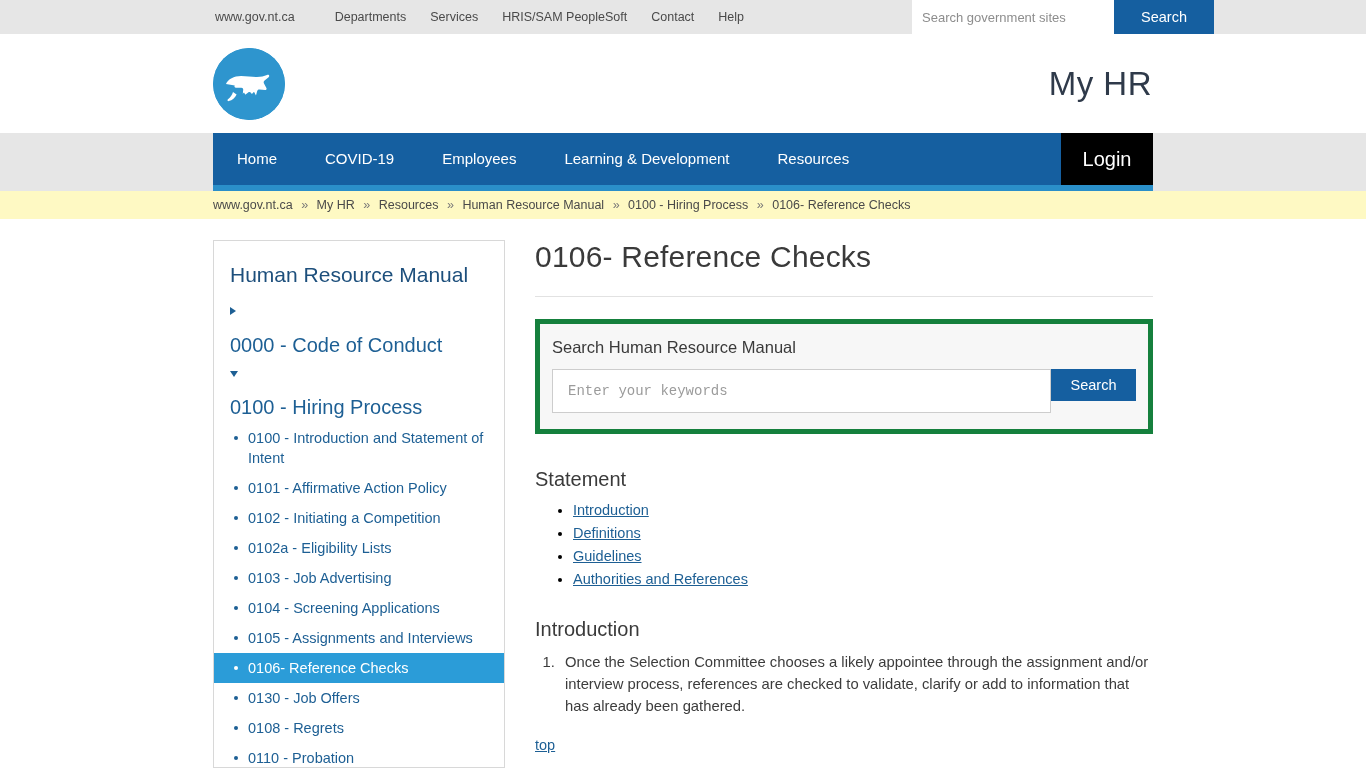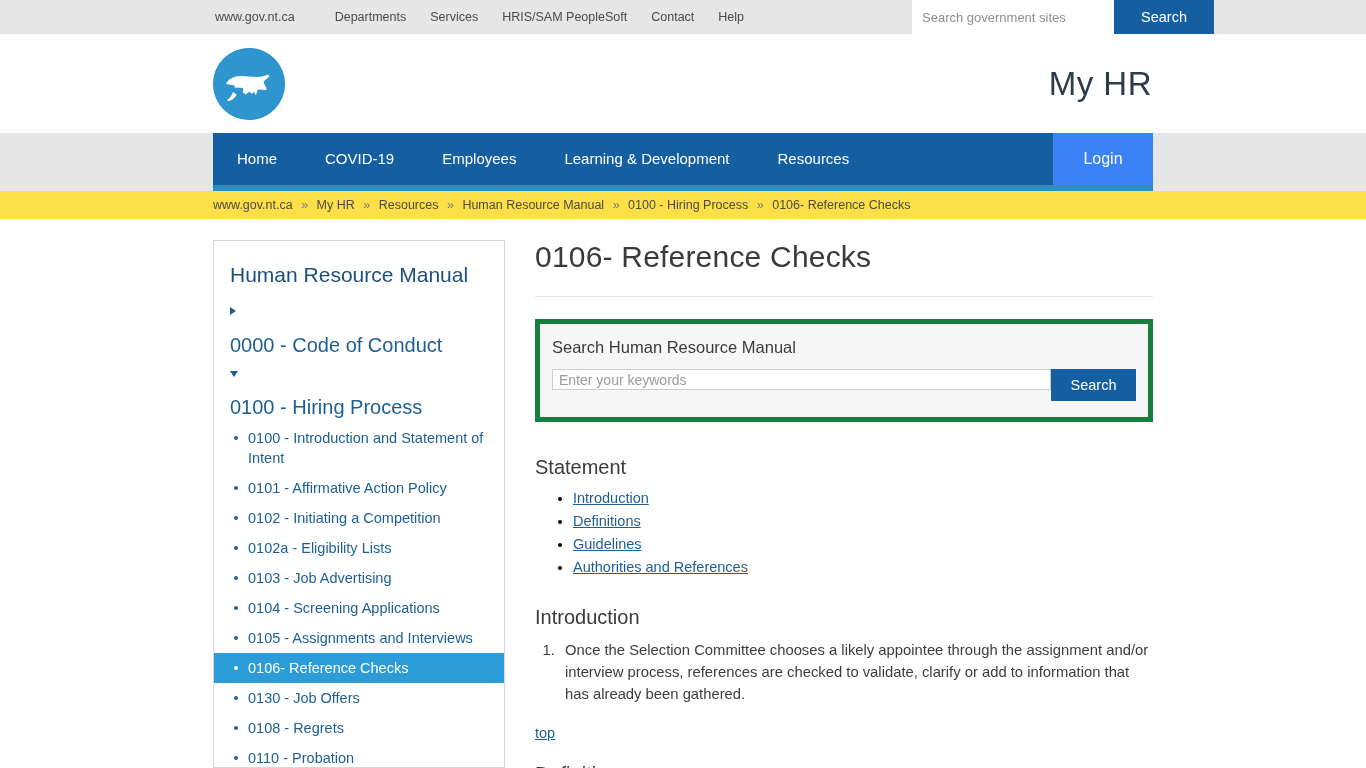--- a/index.html
+++ b/index.html
@@ -128,40 +128,40 @@
   .mainnav .items a {
     color: #ffffff;
     font-size: 15px;
     text-decoration: none;
     padding: 0 24px;
     line-height: 52px;
     white-space: nowrap;
   }
   .login-btn {
     margin-left: auto;
-    background: #3b82f6;
+    background: #000000;
     color: #fff;
-    width: 100px;
+    width: 92px;
     display: flex;
     align-items: center;
     justify-content: center;
-    font-size: 16px;
+    font-size: 20px;
     cursor: pointer;
   }
   .navstrip-wrap {
     background: #e6e6e6;
     display: flex; justify-content: center;
   }
   .navstrip {
     width: 940px; height: 6px; background: #2a8fc9;
   }
 
   
   .crumb-wrap {
-    background: #fde047;
+    background: #fef9c3;
     display: flex; justify-content: center;
     height: 28px;
     align-items: center;
   }
   .crumb {
     width: 940px;
     font-size: 12.5px;
     color: #4a4a4a;
     white-space: nowrap;
     padding-left: 0px;
@@ -270,28 +270,28 @@
     margin-bottom: 34px;
   }
   .search-panel .label {
     font-size: 16.5px;
     color: #3a3a3a;
     margin-bottom: 12px;
   }
   .search-row { display: flex; }
   .search-row input {
     flex: 1 1 auto;
-    height: 21px;
+    height: 44px;
     border: 1px solid #cdcdcd;
-    padding: 0 6px;
+    padding: 0 15px;
     font-size: 14px;
     outline: none;
     color: #333;
     background: #fff;
-    font-family: Liberation Sans, sans-serif;
+    font-family: Liberation Mono, monospace;
   }
   .search-row input::placeholder { color: #9b9b9b; }
   .search-row button {
     width: 85px; height: 32px;
     border: none;
     background: #155fa0;
     color: #fff;
     font-size: 14.5px;
     cursor: pointer;
     font-family: "Liberation Sans", sans-serif;

